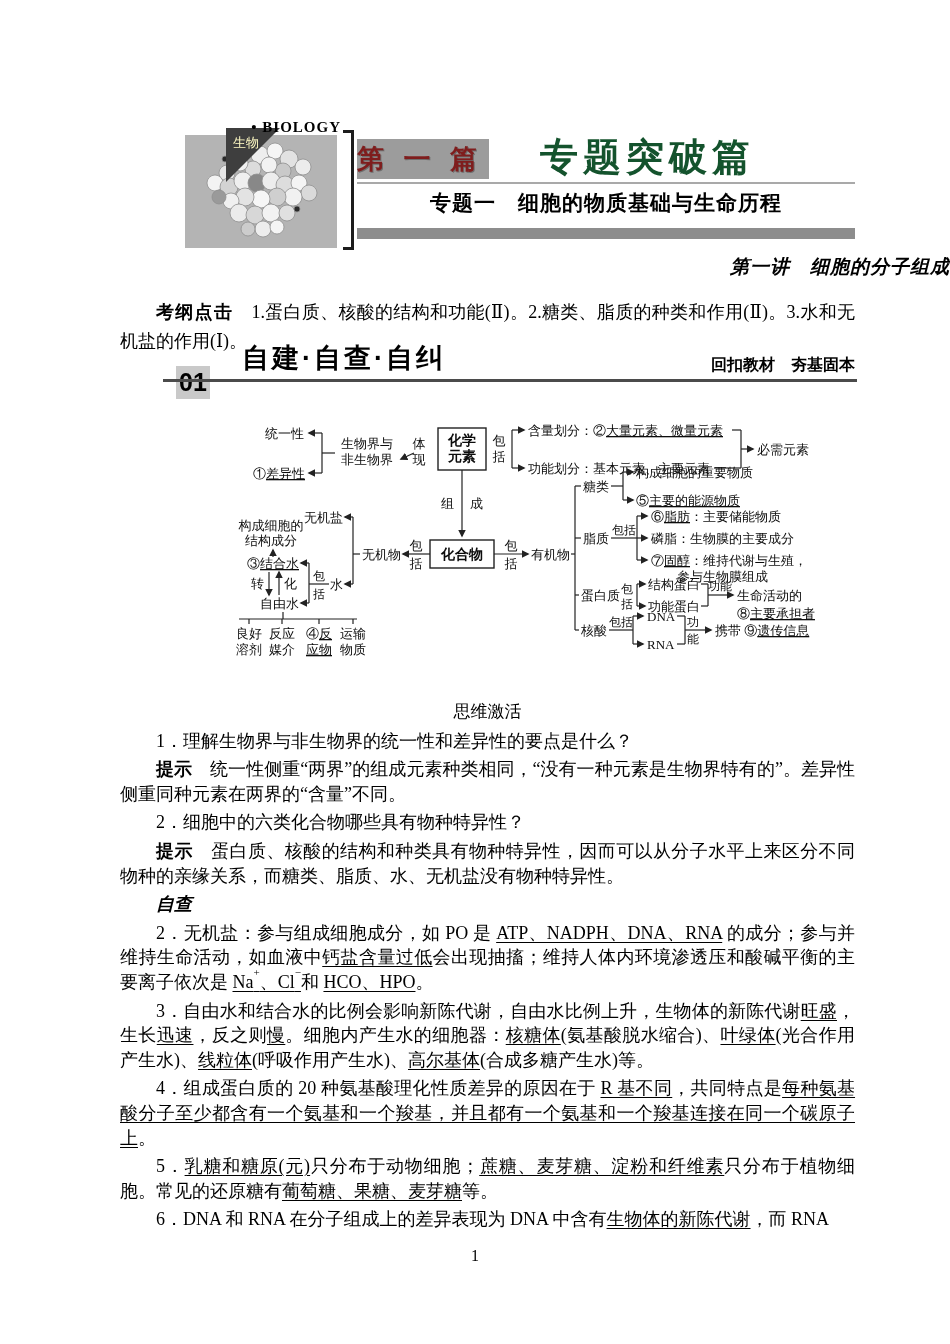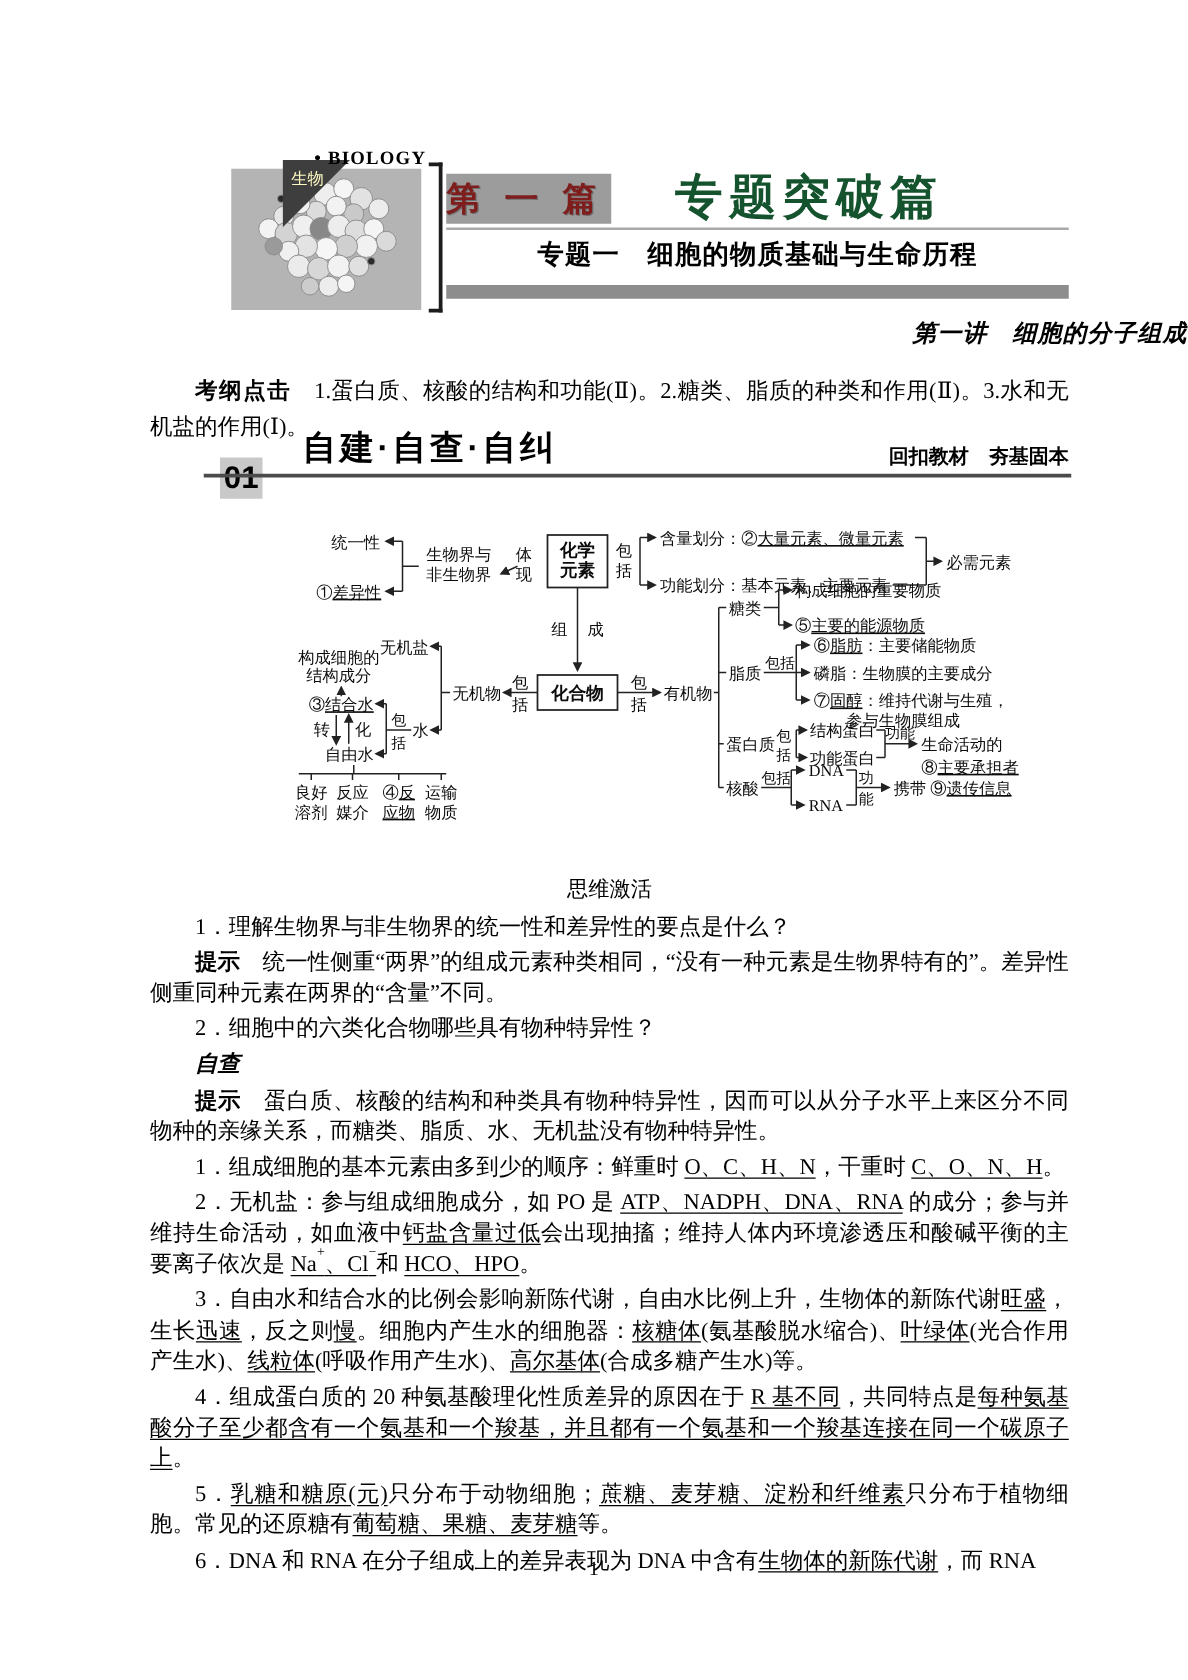--- a/index.html
+++ b/index.html
@@ -279,23 +279,22 @@
   <text class="s" x="468" y="231" text-anchor="middle">能</text>
   <text x="490" y="223"><tspan>携带 ⑨</tspan><tspan class="u">遗传信息</tspan></text>
 </svg>
 </div>
 
 <div class="abs flow">
   <p class="center">思维激活</p>
   <p class="g">1．理解生物界与非生物界的统一性和差异性的要点是什么？</p>
   <p class="g"><span class="lbl">提示</span><span>　统一性侧重“两界”的组成元素种类相同，“没有一种元素是生物界特有的”。差异性侧重同种元素在两界的“含量”不同。</span></p>
   <p class="g">2．细胞中的六类化合物哪些具有物种特异性？</p>
+  <p class="g"><span class="lbl">提示</span><span>　蛋白质、核酸的结构和种类具有物种特异性，因而可以从分子水平上来区分不同物种的亲缘关系，而糖类、脂质、水、无机盐没有物种特异性。</span></p>
   <p class="g kai">自查</p>
-  <p class="g"><span class="lbl">提示</span><span>　蛋白质、核酸的结构和种类具有物种特异性，因而可以从分子水平上来区分不同物种的亲缘关系，而糖类、脂质、水、无机盐没有物种特异性。</span></p>
-  <p class="g"><span>1．组成细胞的基本元素由多到少的顺序：鲜重时 </span><span class="u">O、C、H、N</span><span>，干重时 </span><span class="u">C、O、N、H</span><span>。</span></p>
   <p class="g"><span>2．无机盐：参与组成细胞成分，如 PO 是 </span><span class="u">ATP、NADPH、DNA、RNA</span><span> 的成分；参与并维持生命活动，如血液中</span><span class="u">钙盐含量过低</span><span>会出现抽搐；维持人体内环境渗透压和酸碱平衡的主要离子依次是 </span><span class="u">Na</span><span class="u"><sup>+</sup></span><span class="u">、Cl</span><span class="u"><sup>−</sup></span><span>和 </span><span class="u">HCO、HPO</span><span>。</span></p>
   <p class="g"><span>3．自由水和结合水的比例会影响新陈代谢，自由水比例上升，生物体的新陈代谢</span><span class="u">旺盛</span><span>，生长</span><span class="u">迅速</span><span>，反之则</span><span class="u">慢</span><span>。细胞内产生水的细胞器：</span><span class="u">核糖体</span><span>(氨基酸脱水缩合)、</span><span class="u">叶绿体</span><span>(光合作用产生水)、</span><span class="u">线粒体</span><span>(呼吸作用产生水)、</span><span class="u">高尔基体</span><span>(合成多糖产生水)等。</span></p>
   <p class="g"><span>4．组成蛋白质的 20 种氨基酸理化性质差异的原因在于 </span><span class="u">R 基不同</span><span>，共同特点是</span><span class="u">每种氨基酸分子至少都含有一个氨基和一个羧基，并且都有一个氨基和一个羧基连接在同一个碳原子上</span><span>。</span></p>
   <p class="g"><span>5．</span><span class="u">乳糖和糖原(元)</span><span>只分布于动物细胞；</span><span class="u">蔗糖、麦芽糖、淀粉和纤维素</span><span>只分布于植物细胞。常见的还原糖有</span><span class="u">葡萄糖、果糖、麦芽糖</span><span>等。</span></p>
   <p class="g"><span>6．DNA 和 RNA 在分子组成上的差异表现为 DNA 中含有</span><span class="u">生物体的新陈代谢</span><span>，而 RNA</span></p>
 </div>
 
 <div class="abs pageno">1</div>
 
 </body></html>

